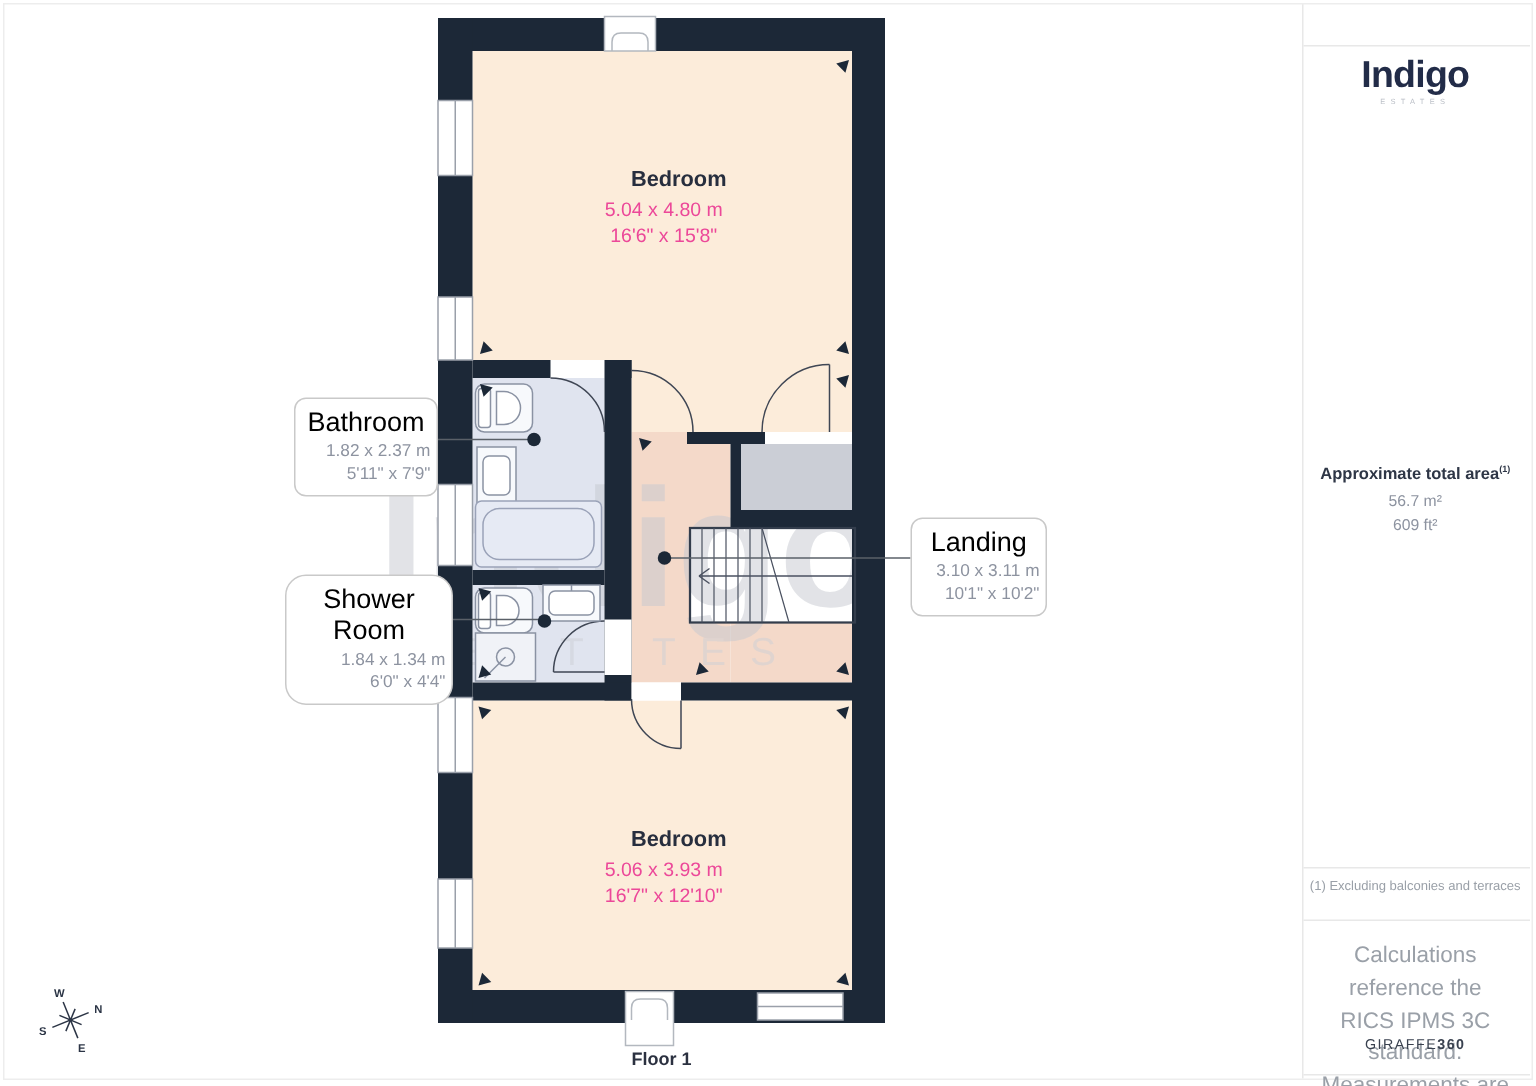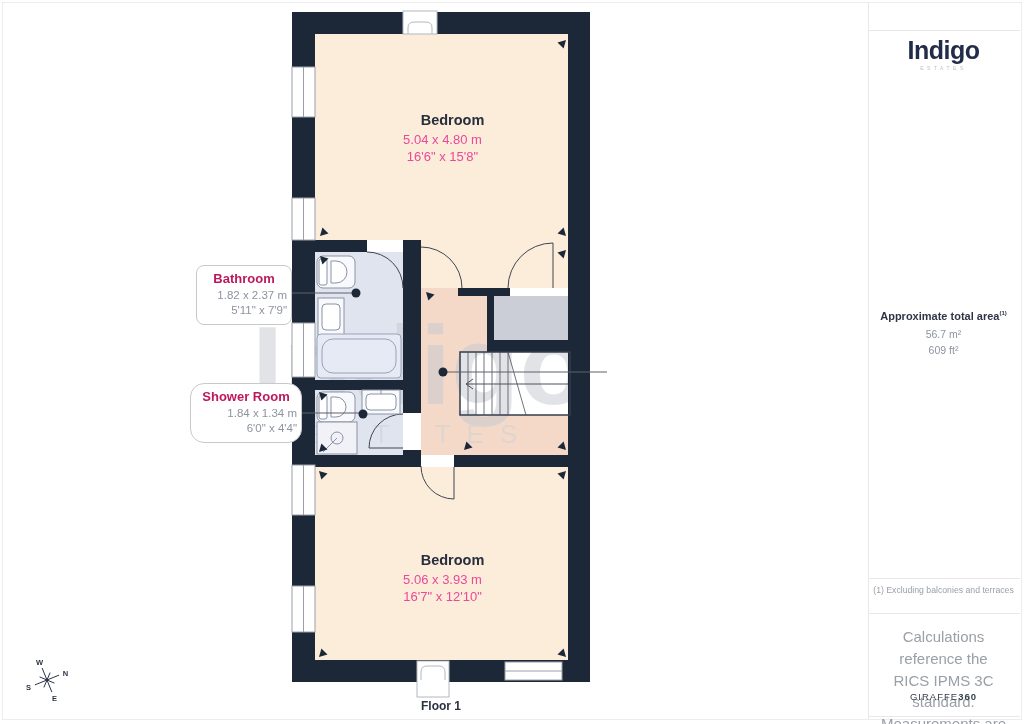--- a/index.html
+++ b/index.html
@@ -3,21 +3,21 @@
 <meta charset="utf-8">
 <style>
   html,body{margin:0;padding:0;background:#fff;font-family:"Liberation Sans",sans-serif;}
   .page{position:relative;width:1024px;height:724px;background:#fff;overflow:hidden;}
   .frame{position:absolute;left:2px;top:2px;right:2px;bottom:4px;border:1px solid #ededed;pointer-events:none;}
   svg text{font-family:"Liberation Sans",sans-serif;}
 
   
   .room-box{position:absolute;background:#fff;border:1px solid #c9c9c9;border-radius:8px;
     padding:5px 4px 6px;text-align:center;box-sizing:border-box;z-index:5;}
-  .room-box .rb-title{font-size:13px;font-weight:bold;color:#be185d;margin:0 0 2px;}
+  .room-box .rb-title{font-size:18px;font-weight:normal;color:#000000;margin:0 0 2px;}
   .room-box .rb-dim{font-size:11.5px;color:#8d93a0;line-height:1.3;text-align:right;}
 
   
   .room-label{position:absolute;text-align:center;z-index:4;}
   .room-label .rl-title{font-size:14.5px;font-weight:bold;color:#272e3e;margin:0 0 3px;padding-left:20px;}
   .room-label .rl-dim{font-size:13px;color:#ec4899;line-height:1.32;}
 
   .floor-label{position:absolute;left:292px;top:699px;width:298px;text-align:center;
     font-size:12px;font-weight:bold;color:#2b3140;z-index:4;}
 
@@ -252,20 +252,25 @@
     <div class="rb-dim">1.82 x 2.37 m</div>
     <div class="rb-dim">5'11" x 7'9"</div>
   </div>
 
   <div class="room-box" style="left:190px;top:383px;width:112px;border-radius:14px;">
     <div class="rb-title">Shower Room</div>
     <div class="rb-dim">1.84 x 1.34 m</div>
     <div class="rb-dim">6'0" x 4'4"</div>
   </div>
 
+  <div class="room-box" style="left:607px;top:345px;width:91px;">
+    <div class="rb-title">Landing</div>
+    <div class="rb-dim">3.10 x 3.11 m</div>
+    <div class="rb-dim">10'1" x 10'2"</div>
+  </div>
 
   <div class="floor-label">Floor 1</div>
 
   
   <div class="vline"></div>
   <div class="hline" style="top:30px;"></div>
   <div class="hline" style="top:578px;"></div>
   <div class="hline" style="top:613px;"></div>
   <div class="hline" style="top:716px;"></div>
 

